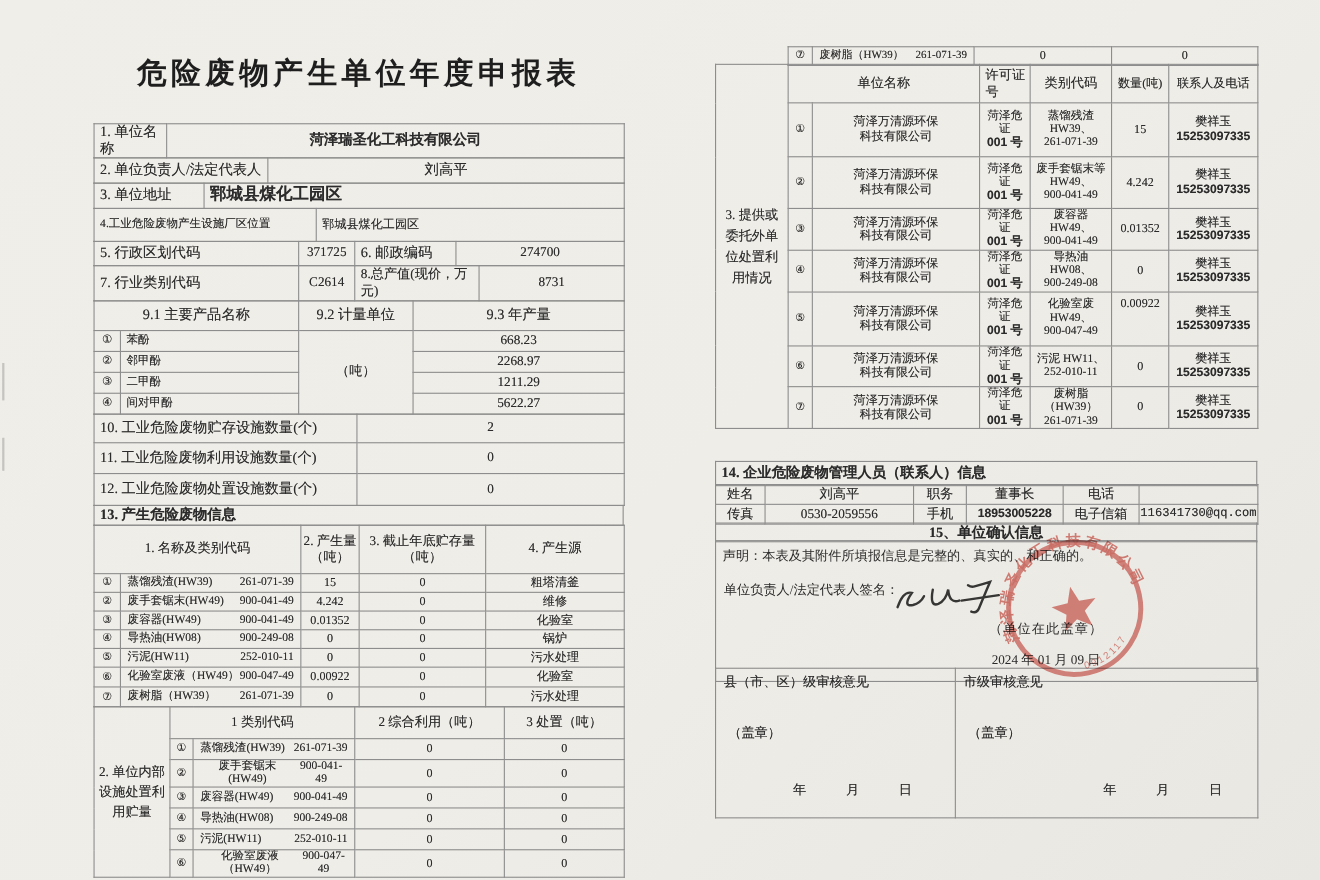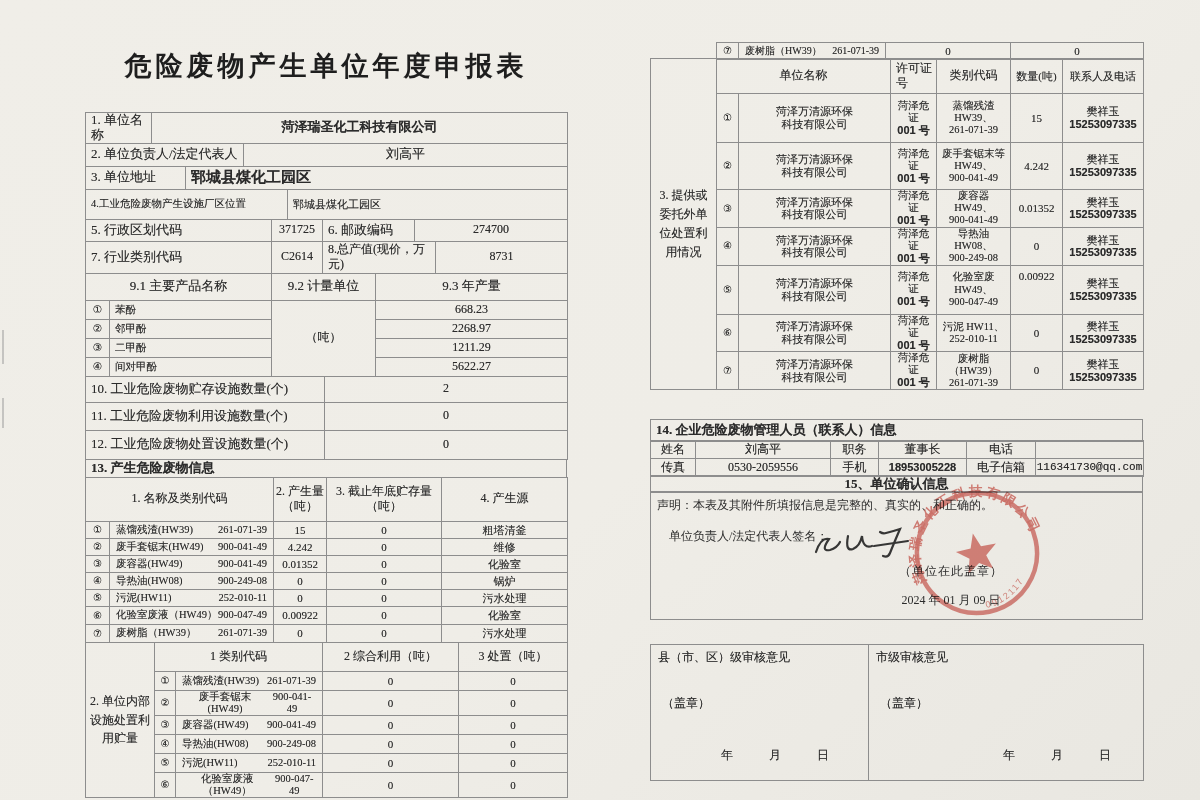--- a/index.html
+++ b/index.html
@@ -659,35 +659,35 @@
   <table class="abs" style="left:650px;top:475px;width:493px;">
     <tbody>
         <tr style="height:17px;">
           <td class="sec-title">15、单位确认信息</td>
         </tr>
   </tbody>
     </table>
 
   <div class="abs" style="left:650px;top:491px;width:491px;height:127px;border:1px solid #8d8d8d;">
     <div class="abs f12" style="left:6px;top:5px;">声明：本表及其附件所填报信息是完整的、真实的、和正确的。</div>
-    <div class="abs f12" style="left:18px;top:36px;">单位负责人/法定代表人签名：</div>
+    <div class="abs f12" style="left:7px;top:36px;">单位负责人/法定代表人签名：</div>
     <svg class="abs" style="left:155px;top:26px;" width="120" height="48" viewBox="0 0 120 48">
       <g fill="none" stroke="#232323" stroke-width="2.2" stroke-linecap="round" opacity="0.9">
         <path d="M10 34 q5 -15 13 -13 q-9 13 1 11 q7 -2 10 -8"></path>
         <path d="M42 18 q-3 16 5 13 q7 -3 9 -13 q1 13 10 10"></path>
         <path d="M74 14 q3 2 6 1 q8 -2 14 -4 q-6 14 -10 24 q-2 5 -7 3"></path>
         <path d="M68 28 l34 -5"></path>
       </g>
     </svg>
     <div class="abs f12" style="left:215px;top:71px;width:170px;text-align:center;letter-spacing:1px;">（单位在此盖章）</div>
     <div class="abs f12" style="left:210px;top:100px;width:180px;text-align:center;">2024 年 01 月 09 日</div>
   </div>
 
 
-  <table class="abs" style="left:650px;top:644px;width:493px;">
+  <table class="abs" style="left:650px;top:607px;width:493px;">
     <colgroup>
         <col style="width:218px">
         <col style="width:275px">
       </colgroup>
     <tbody>
         <tr style="height:136px;">
       <td style="vertical-align:top;position:relative;">
         <div class="l f12" style="padding-top:6px;">县（市、区）级审核意见</div>
         <div class="l f12" style="position:absolute;left:6px;top:52px;">（盖章）</div>
         <div class="f12" style="position:absolute;left:70px;top:104px;letter-spacing:4px;">年　　月　　日</div>

